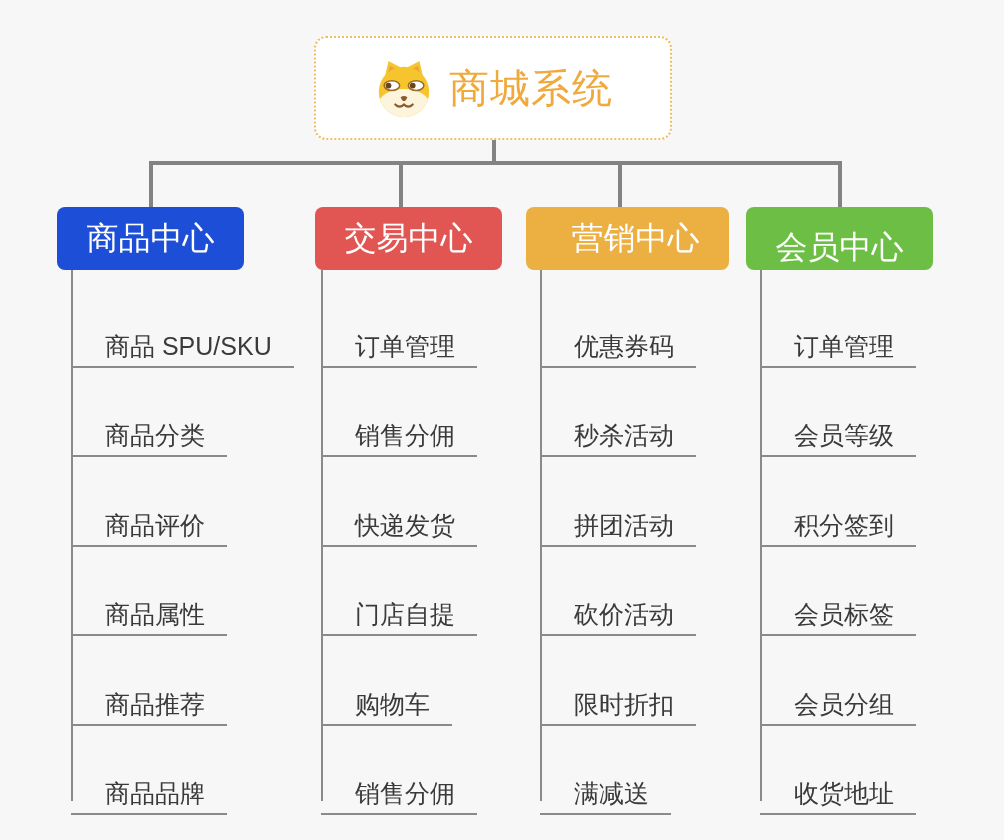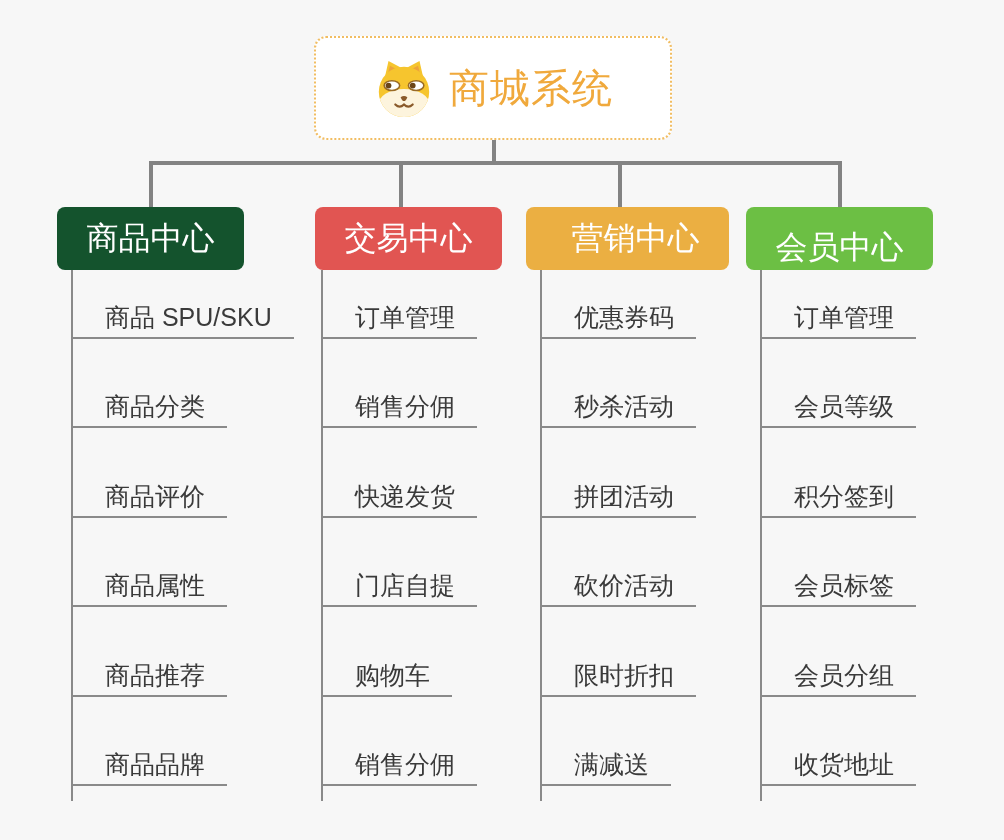--- a/index.html
+++ b/index.html
@@ -36,21 +36,21 @@
     position:absolute; top:207px; width:187px; height:63px;
     border-radius:8px; display:flex; align-items:center; justify-content:center;
   }
   .branch span { color:#ffffff; font-size:32px; white-space:nowrap; }
   .branch-0 { left:57px;  background:#4a90e2; }
   .branch-1 { left:307px; background:#e15552;margin-left:8px; }
   .branch-2 { left:526px; background:#ebaf42; }
   .branch-3 { left:746px; background:#6cbf44;align-items:flex-end; }
   
   .col {
-    position:absolute; top:303px;
+    position:absolute; top:332px;
     display:flex; flex-direction:column; align-items:flex-start; gap:53.4px;
   }
   .col-0 { left:71px; }
   .col-1 { left:321px; }
   .col-2 { left:540px; }
   .col-3 { left:760px; }
   .item {
     font-size:25px; line-height:28px; color:#3a3a3a;
     padding:0 22px 6px 34px; border-bottom:2px solid #8a8a8a;
     white-space:nowrap;
@@ -89,21 +89,21 @@
       <ellipse cx="19.5" cy="29.5" rx="8" ry="5" fill="#ffffff" stroke="#9a6b25" stroke-width="1.6"></ellipse>
       <ellipse cx="44.5" cy="29.5" rx="8" ry="5" fill="#ffffff" stroke="#9a6b25" stroke-width="1.6"></ellipse>
       <circle cx="16" cy="29.5" r="3" fill="#6b4518"></circle>
       <circle cx="41" cy="29.5" r="3" fill="#6b4518"></circle>
       <path d="M28.5 41.5 Q32 39 35.5 41.5 Q33.8 45.5 32 45.5 Q30.2 45.5 28.5 41.5 Z" fill="#8a5a2a"></path>
       <path d="M23 49 Q27.5 53.5 32 49 Q36.5 53.5 41 49" fill="none" stroke="#8a5a2a" stroke-width="2.2" stroke-linecap="round"></path>
     </svg>
     <span class="root-title">商城系统</span>
   </div>
 
-  <div class="branch branch-0" style="background: #14532d;">
+  <div class="branch branch-0" style="background: #1d4ed8;">
     <span>商品中心</span>
   </div>
   <div class="branch branch-1" style="background: rgb(225, 85, 82);">
     <span>交易中心</span>
   </div>
   <div class="branch branch-2" style="background: rgb(235, 175, 66); padding-left: 16px;">
     <span>营销中心</span>
   </div>
   <div class="branch branch-3" style="background: rgb(108, 191, 68);">
     <span>会员中心</span>

